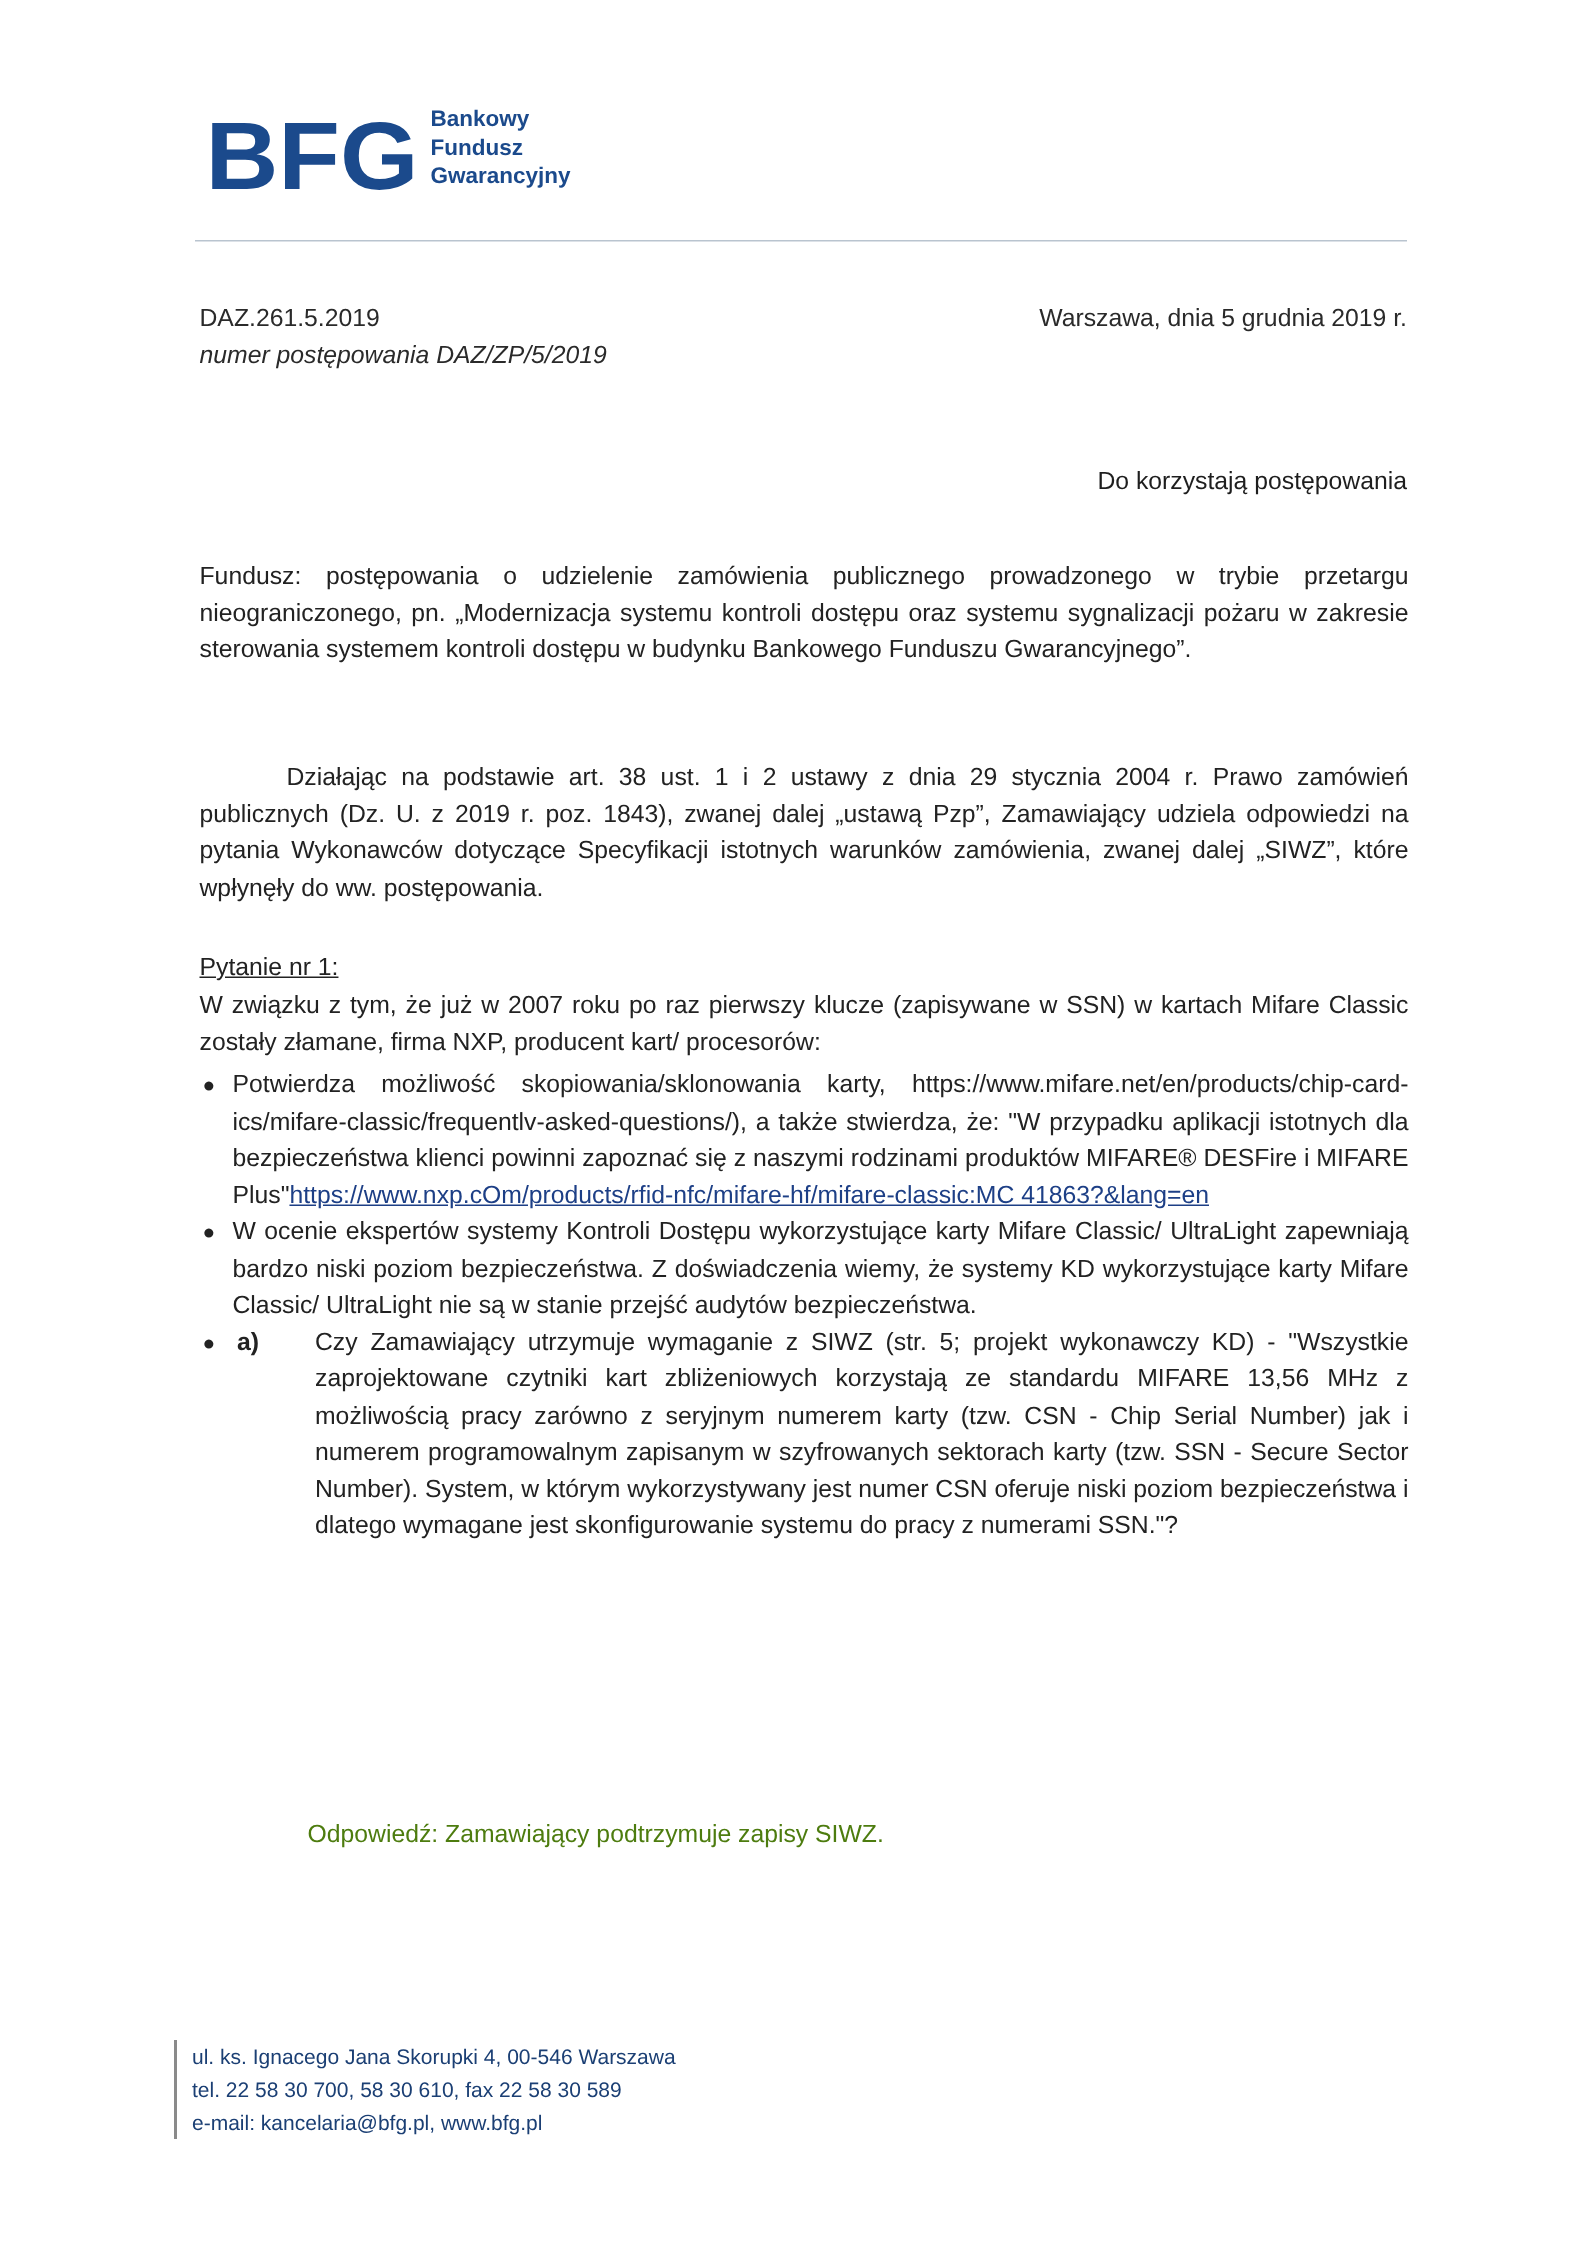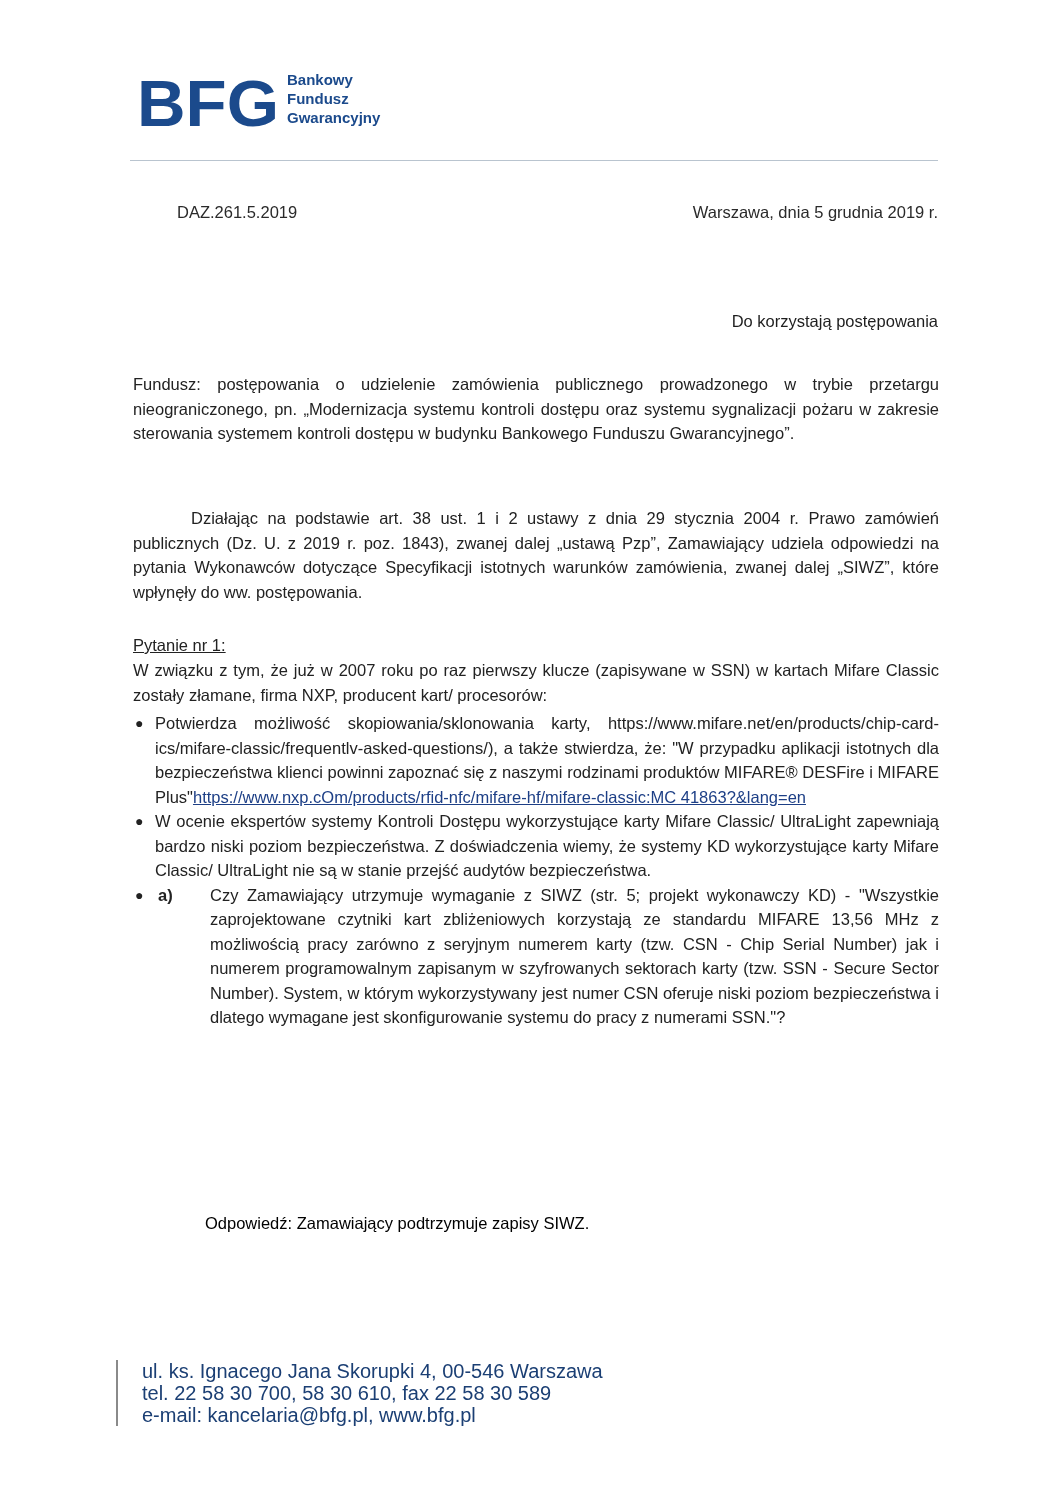--- a/index.html
+++ b/index.html
@@ -4,57 +4,58 @@
 <style>
   html, body { margin: 0; padding: 0; background: #ffffff; }
   body { width: 1058px; height: 1496px; position: relative; overflow: hidden;
          font-family: "Liberation Sans", "DejaVu Sans", sans-serif; color: #1e1e1e; }
   .abs { position: absolute; }
   
   .logo-mark { left: 137px; top: 76px; width: 142px; height: 56px; }
   .logo-text { left: 287px; top: 70px; font-size: 15px; line-height: 19px; font-weight: bold; color: #1b4a8c; }
   .header-rule { left: 130px; top: 160px; width: 808px; height: 1px; background: #b9c4cf; }
 
-  .ref { left: 133px; top: 200px; font-size: 16.5px; line-height: 25px; color: #2a2a2a; margin-left: 44px; }
+  .ref { left: 133px; top: 200px; font-size: 16.5px; line-height: 25px; color: #2a2a2a; }
   .ref .italic { font-style: italic; }
   .date { right: 120px; top: 200px; font-size: 16.5px; line-height: 25px; color: #2a2a2a; text-align: left; }
   .addressee { right: 120px; top: 312px; font-size: 16.5px; color: #1e1e1e; }
 
   .body { left: 133px; width: 806px; font-size: 16.5px; line-height: 24.5px; text-align: justify; color: #222; }
   .p-subject { top: 372px; }
   .p-intro { top: 506px; text-indent: 58px; }
   .q-title { top: 633px; text-decoration: underline; }
   .q-intro { top: 658px; }
   ul.bullets { margin: 0; padding: 0; list-style: none; }
   ul.bullets li { position: relative; padding-left: 22px; }
   ul.bullets li .bullet { position: absolute; left: 2px; top: 0; font-size: 14px; }
   .bullets-block { top: 711px; }
   a.link { color: #1d3f86; text-decoration: underline; }
   .sub-item { position: relative; padding-left: 52px; margin-left: 0; }
   .sub-item .marker { position: absolute; left: 0; top: 0; font-weight: bold; }
-  .answer { top: 1214px; left: 205px; font-size: 16.5px; color: #000000; }
+  .answer { top: 1214px; left: 205px; font-size: 16.5px; color: #4d7c0f; }
 
-  .footer { left: 116px; top: 1360px; border-left: 2px solid #8a8a8a; padding-left: 24px;
-            font-size: 20px; line-height: 22px; color: #1b3f74; }
+  .footer { left: 116px; top: 1360px; border-left: 2px solid #8a8a8a; padding-left: 10px;
+            font-size: 14px; line-height: 22px; color: #1b3f74; }
 </style>
 </head>
 <body>
 
 <svg class="abs logo-mark" viewBox="0 0 142 56">
   <text x="0" y="50" font-family="Liberation Sans, sans-serif" font-weight="bold" font-size="64" fill="#1b4a8c" textLength="142" lengthAdjust="spacingAndGlyphs">BFG</text>
 </svg>
 <div class="abs logo-text">
   <div>Bankowy</div>
   <div>Fundusz</div>
   <div>Gwarancyjny</div>
 </div>
 <div class="abs header-rule"></div>
 
 <div class="abs ref">
   <div>DAZ.261.5.2019</div>
+  <div class="italic">numer postępowania DAZ/ZP/5/2019</div>
 </div>
 <div class="abs date">Warszawa, dnia 5 grudnia 2019 r.</div>
 <div class="abs addressee">Do korzystają postępowania</div>
 
 <div class="abs body p-subject">
   <span>Fundusz:</span><span> postępowania o udzielenie zamówienia publicznego prowadzonego w trybie przetargu nieograniczonego, pn. „Modernizacja systemu kontroli dostępu oraz systemu sygnalizacji pożaru w zakresie sterowania systemem kontroli dostępu w budynku Bankowego Funduszu Gwarancyjnego”.</span>
 </div>
 
 <div class="abs body p-intro">Działając na podstawie art. 38 ust. 1 i 2  ustawy z dnia 29 stycznia 2004 r. Prawo zamówień publicznych  (Dz. U. z 2019 r. poz. 1843), zwanej dalej „ustawą Pzp”, Zamawiający udziela odpowiedzi na pytania Wykonawców dotyczące Specyfikacji istotnych warunków zamówienia, zwanej dalej „SIWZ”, które wpłynęły do ww. postępowania.</div>
 

